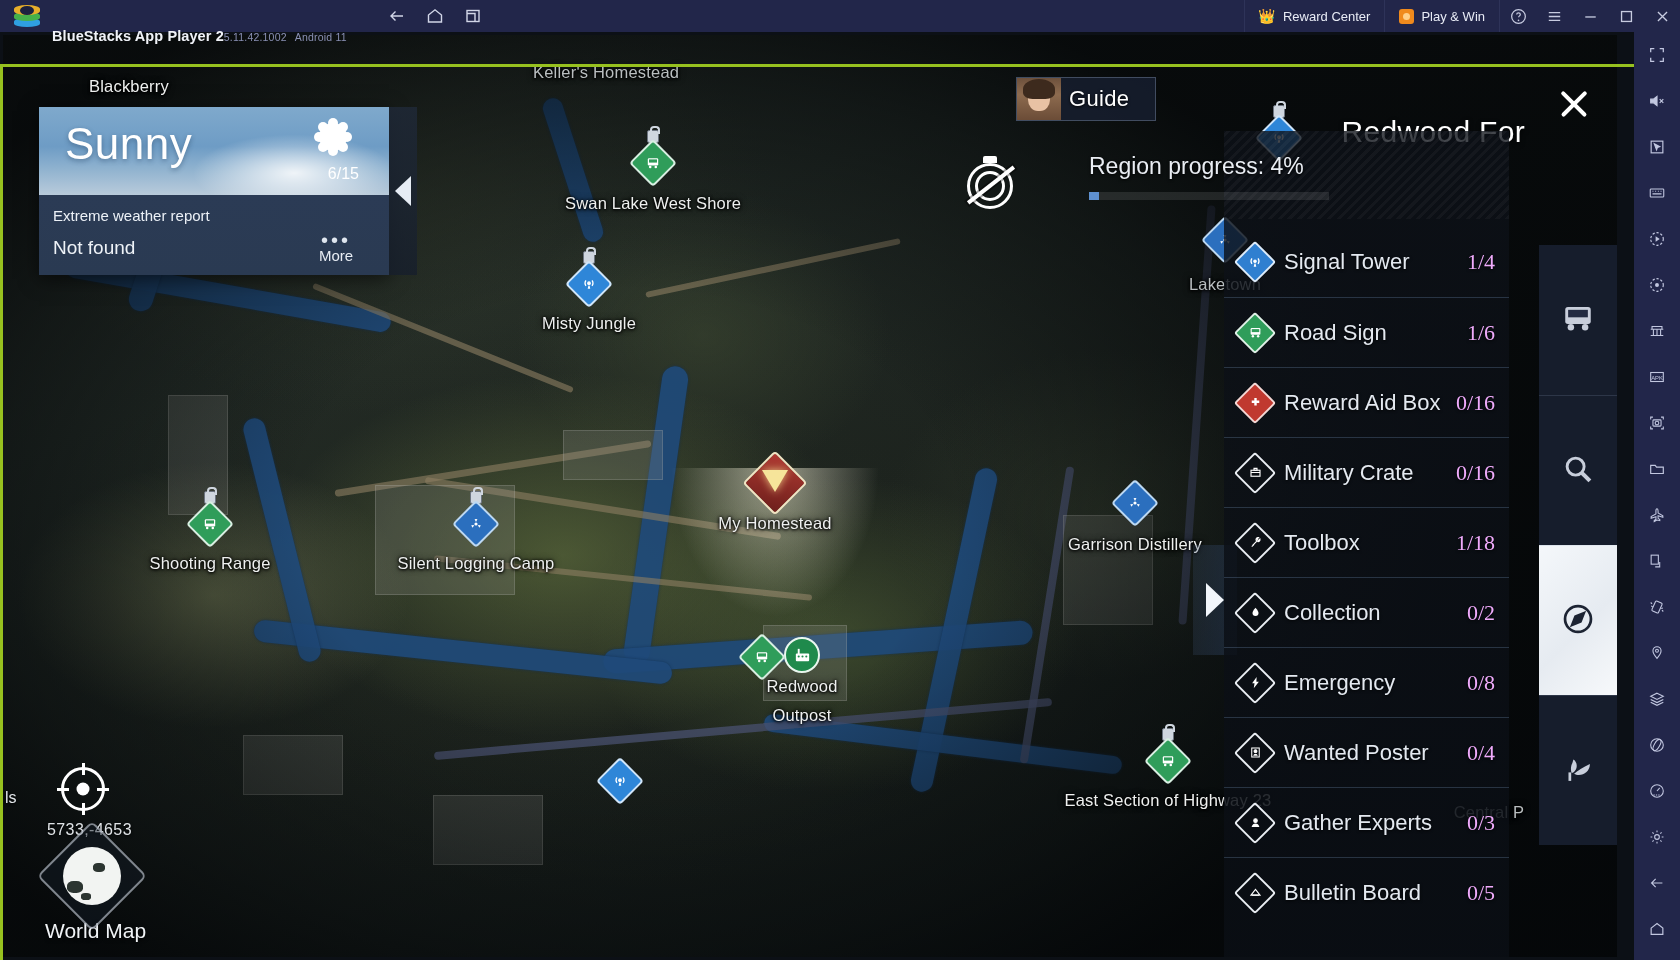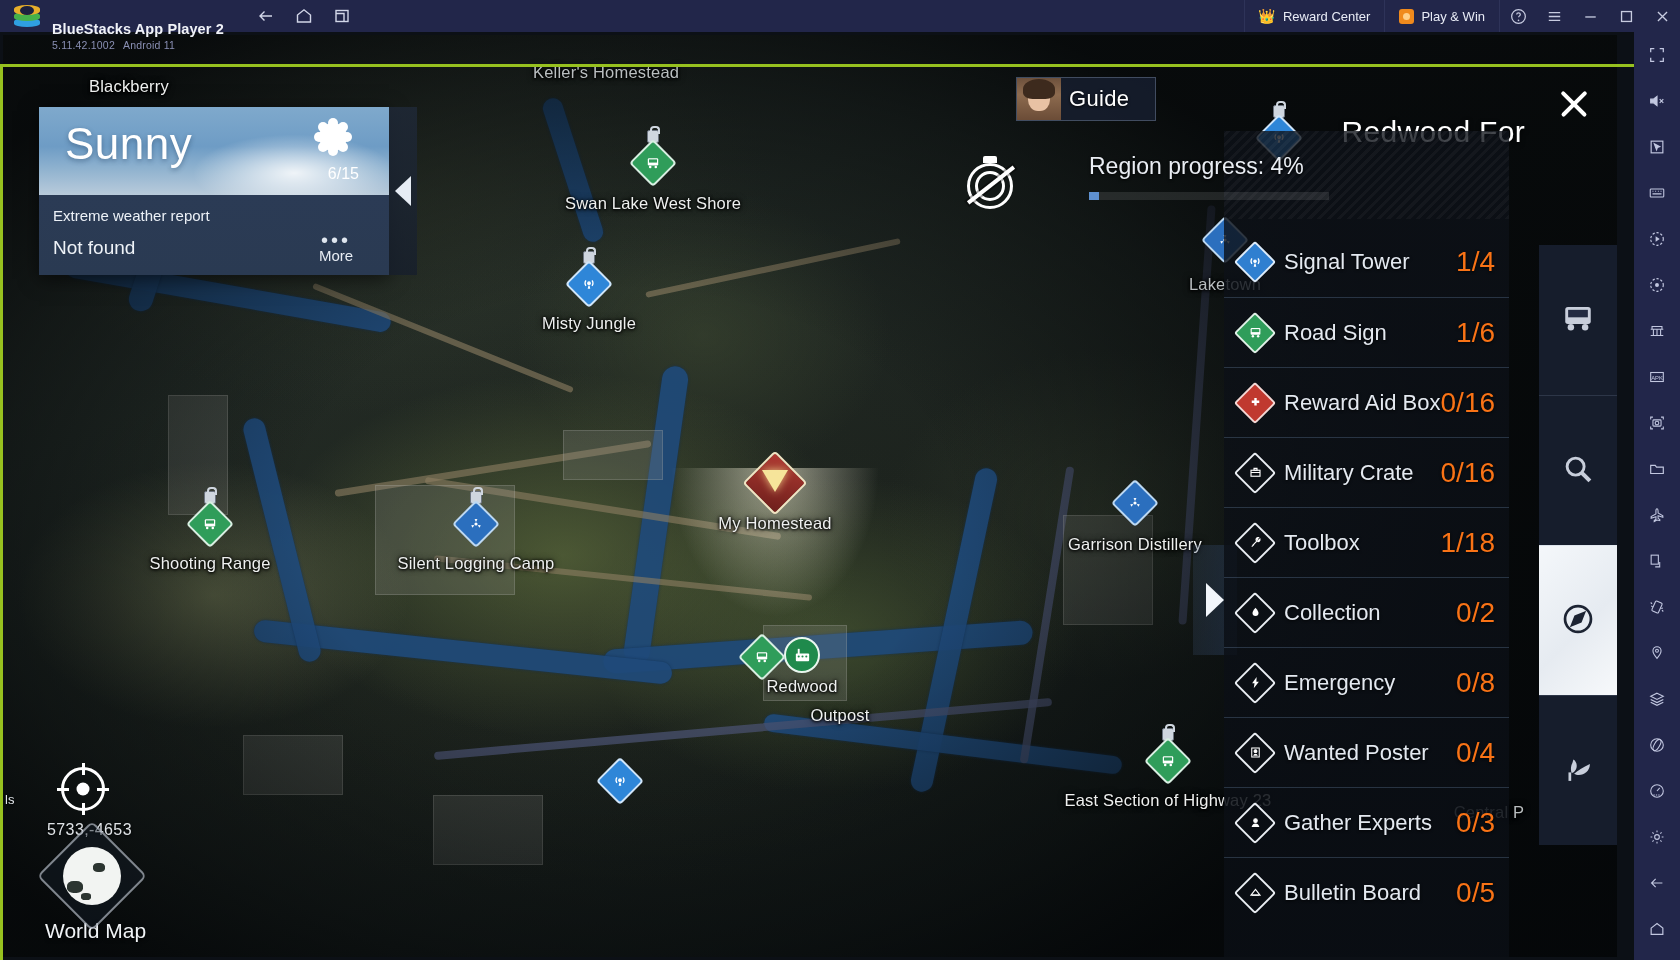--- a/index.html
+++ b/index.html
@@ -20,21 +20,21 @@
   }
   .bs-logo {
     width: 26px; height: 24px; margin-left: 14px; margin-right: 12px;
     position: relative; flex: none;
   }
   .bs-logo i { position: absolute; left: 0; border-radius: 50% / 40%; display:block; }
   .bs-logo i.l1 { width: 26px; height: 9px; top: 14px; background: #2f9fe0; }
   .bs-logo i.l2 { width: 26px; height: 9px; top:  8px; background: #46b04a; }
   .bs-logo i.l3 { width: 26px; height: 10px; top: 1px; background: #e8ae2a; }
   .bs-logo i.l4 { width: 14px; height: 9px; top: 2px; left: 6px; background: #1d2140; border-radius:50%; }
-  .bs-title-wrap { display:flex; flex-direction: column; justify-content:center; line-height: 1; margin-top: 40px; }
+  .bs-title-wrap { display:flex; flex-direction: row; justify-content:center; line-height: 1; margin-top: 40px; }
   .bs-title { color: #f0f2f8; font-size: 14.5px; font-weight: 600; letter-spacing: .1px; }
   .bs-sub { color: #8a90b4; font-size: 10.5px; margin-top: 3px; letter-spacing: .2px; }
   .bs-sub span { margin-right: 8px; }
   .tb-navbtns { display: flex; align-items: center; margin-left: 26px; gap: 6px; }
   .tb-ico {
     width: 32px; height: 26px; display: flex; align-items: center; justify-content: center;
     color: #d2d6e8; cursor: pointer;
   }
   .tb-ico svg { display:block; }
   .tb-spacer { flex: 1 1 auto; }
@@ -262,21 +262,21 @@
     overflow:hidden;
   }
   .wm-globe i { position:absolute; background:#2c3531; border-radius:40%; }
   .wm-globe i:nth-child(1){ left:4px; top:34px; width:16px;height:12px; }
   .wm-globe i:nth-child(2){ left:30px; top:16px; width:12px;height:9px; }
   .wm-globe i:nth-child(3){ left:18px; top:46px; width:10px;height:7px; }
   .wm-label {
     margin-top:4px; color:#f0f3f6; font-size:21px; text-shadow:0 1px 4px #000;
   }
   .leftedge-txt {
-    position:absolute; left:2px; bottom:150px; color:#e2e6ea; font-size:13px;
+    position:absolute; left:2px; bottom:150px; color:#e2e6ea; font-size:16px;
     text-shadow:0 1px 3px #000;
   }
 
   
   .guide {
     position:absolute; left:1013px; top:42px; width:140px; height:44px;
     background: rgba(25,33,52,.72); border:1px solid rgba(150,170,200,.35);
     display:flex; align-items:center; cursor:pointer; overflow:hidden;
   }
   .guide .av {
@@ -362,22 +362,23 @@
   .lico .ld.filledred  { background:#c0392f; border-color:#f4d7d4; }
   .lico .lg {
     position:absolute; inset:0; display:flex;align-items:center;justify-content:center;
     color:#fff; font-size:15px; z-index:2;
   }
   .lname {
     color:#e4e9f0; font-size:22px; font-weight:500; white-space:nowrap;
     text-shadow:0 1px 3px rgba(0,0,0,.8); flex:1 1 auto;
   }
   .lcount {
-    color:#f97316; font-size:28px; font-weight:500; padding-right:14px; white-space:nowrap;
+    color:#f0abfc; font-size:22px; font-weight:500; padding-right:14px; white-space:nowrap;
     text-shadow:0 1px 3px rgba(0,0,0,.8);
+    font-family:Liberation Serif, serif;
   }
 
   
   .tabstrip {
     position:absolute; right:0; top:210px; width:78px; height:600px;
     background: rgba(24,31,48,.92);
   }
   .tab {
     position:relative; height:150px; display:flex; align-items:center; justify-content:center;
     color:#c8cedb; cursor:pointer;
@@ -650,21 +651,21 @@
 
     <div id="labels">
         <div class="mlabel" style="left: 86px; top: 42px;">Blackberry</div>
         <div class="mlabel dim" style="left: 530px; top: 28px;">Keller's Homestead</div>
         <div class="mlabel ctr" style="left: 650px; top: 159px;">Swan Lake West Shore</div>
         <div class="mlabel ctr" style="left: 586px; top: 279px;">Misty Jungle</div>
         <div class="mlabel ctr" style="left: 207px; top: 519px;">Shooting Range</div>
         <div class="mlabel ctr" style="left: 473px; top: 519px;">Silent Logging Camp</div>
         <div class="mlabel ctr" style="left: 772px; top: 479px;">My Homestead</div>
         <div class="mlabel ctr" style="left: 799px; top: 642px;">Redwood</div>
-        <div class="mlabel ctr" style="left: 799px; top: 671px; margin-left: 38px;">Outpost</div>
+        <div class="mlabel ctr" style="left: 799px; top: 671px;">Outpost</div>
         <div class="mlabel ctr" style="left: 1132px; top: 500px;">Garrison Distillery</div>
         <div class="mlabel ctr" style="left: 1165px; top: 756px;">East Section of Highway 23</div>
         <div class="mlabel dim ctr" style="left: 1222px; top: 240px;">Laketown</div>
         <div class="mlabel dim ctr" style="left: 1486px; top: 768px;">Central P</div>
       </div>
 
     <div class="weather">
       <div class="weather-top">
         <div class="weather-name">Sunny</div>
         <div class="sun"></div>

